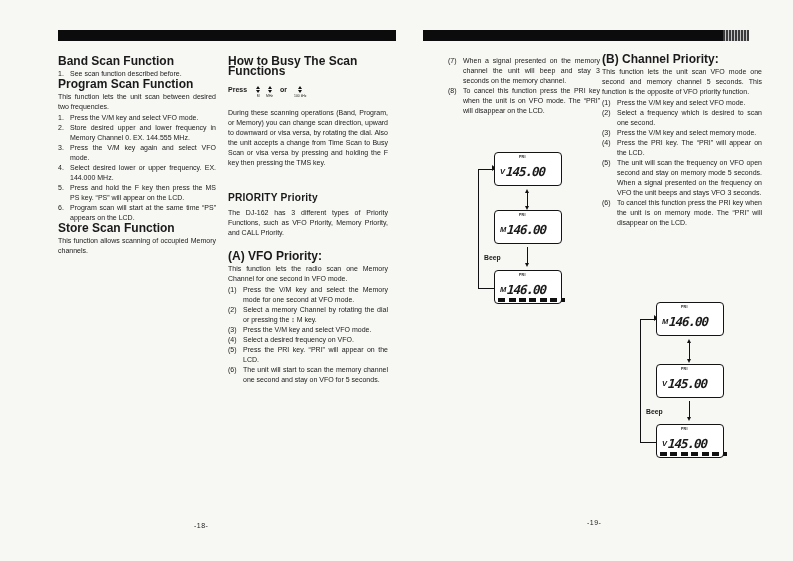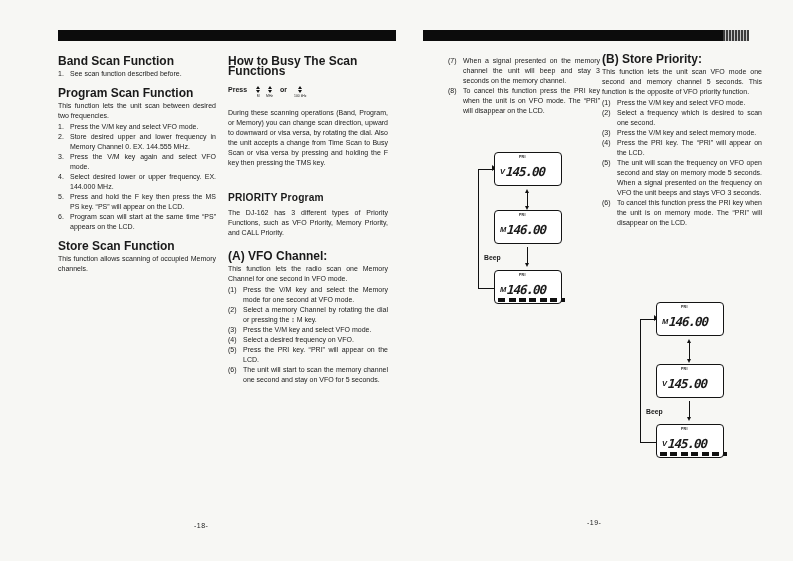--- a/index.html
+++ b/index.html
@@ -11,21 +11,21 @@
   }
   
   .bar{position:absolute;top:30px;height:11px;background:#0c0c0c}
   .bar-stripes{
     position:absolute;top:30px;height:11px;left:723px;width:26px;
     background:repeating-linear-gradient(90deg,#3c3c3c 0 1.5px,#c6c6c6 1.5px 3px);
   }
   
   .col{position:absolute;font-size:7px;line-height:10px}
   .h{font-weight:bold;font-size:12px;margin:0 0 3px 0}
-  .mt{margin-top:9px}
+  .mt{}
   .p{text-align:justify;margin:0 0 1px 0}
   .li{display:flex;margin:0}
   .li .n{flex:none;width:12px}
   .li .n.paren{width:15px}
   .li .t{flex:1;text-align:justify}
   .big-title{font-weight:bold;font-size:10.2px;letter-spacing:.2px;margin:25px 0 5px 0}
   
   .pressrow{display:flex;align-items:flex-start;margin:9px 0 10px 0}
   .press{font-weight:bold;margin-right:6px}
   .orw{margin:0 4px;font-weight:bold}
@@ -124,24 +124,24 @@
     <span class="orw">or</span>
     <span class="keysym">
       <span class="tri-u"></span>
       <span class="tri-d"></span>
       <span class="klab">100 kHz</span>
     </span>
   </div>
 
   <div class="p">During these scanning operations (Band, Program, or Memory) you can change scan direction, upward to downward or visa versa, by rotating the dial. Also the unit accepts a change from Time Scan to Busy Scan or visa versa by pressing and holding the F key then pressing the TMS key.</div>
 
-  <div class="big-title">PRIORITY Program</div>
+  <div class="big-title">PRIORITY Priority</div>
   <div class="p">The DJ-162 has 3 different types of Priority Functions, such as VFO Priority, Memory Priority, and CALL Priority.</div>
 
-  <div class="h" style="margin-top:13px">(A) VFO Channel:</div>
+  <div class="h" style="margin-top:13px">(A) VFO Priority:</div>
   <div class="p">This function lets the radio scan one Memory Channel for one second in VFO mode.</div>
   <div class="li">
       <span class="n paren">(1)</span>
       <span class="t">Press the V/M key and select the Memory mode for one second at VFO mode.</span>
     </div>
   <div class="li">
       <span class="n paren">(2)</span>
       <span class="t">Select a memory Channel by rotating the dial or pressing the ↕ M key.</span>
     </div>
   <div class="li">
@@ -195,21 +195,21 @@
 
   <div class="lcd" style="top:124px">
     <span class="pri">PRI</span>
     <span class="mode">M</span>
     <span class="freq">146.00</span>
     <div class="sbar"></div>
   </div>
 </div>
 
 <div class="col" style="left:602px;top:54px;width:160px">
-  <div class="h">(B) Store Priority:</div>
+  <div class="h">(B) Channel Priority:</div>
   <div class="p">This function lets the unit scan VFO mode one second and memory channel 5 seconds. This function is the opposite of VFO priority function.</div>
   <div class="li">
       <span class="n paren">(1)</span>
       <span class="t">Press the V/M key and select VFO mode.</span>
     </div>
   <div class="li">
       <span class="n paren">(2)</span>
       <span class="t">Select a frequency which is desired to scan one second.</span>
     </div>
   <div class="li">

